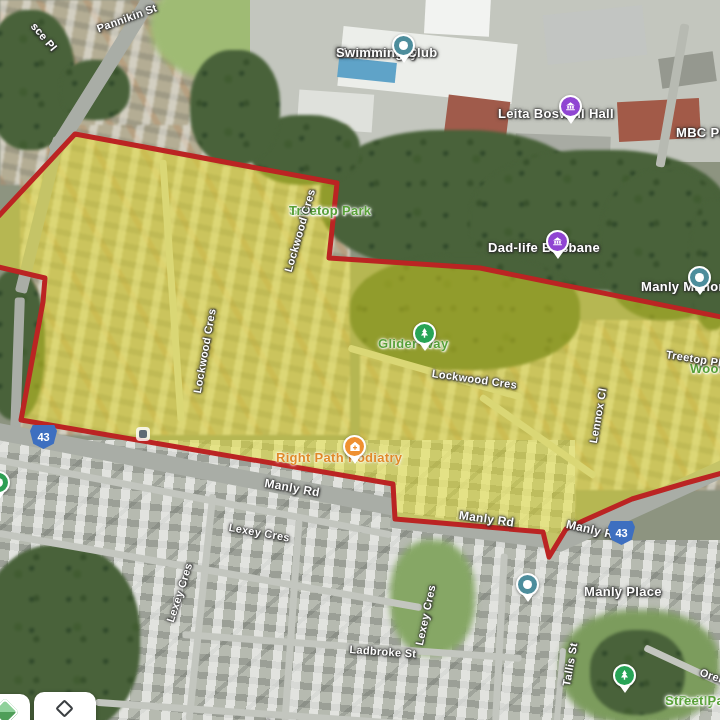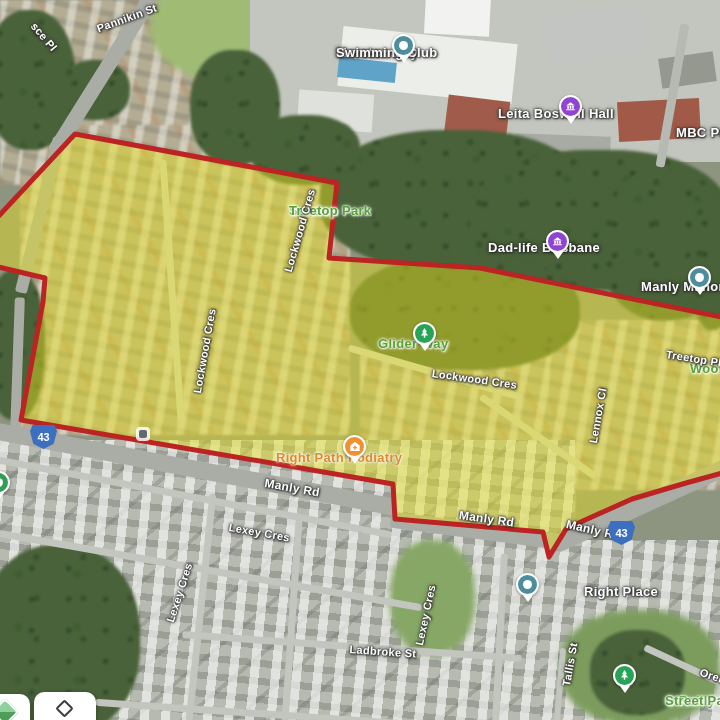--- a/index.html
+++ b/index.html
@@ -185,21 +185,21 @@
   <div class="lbl lbl-poi" style="left:676px;top:126px;transform:translate(-50%,-50%);">
     <span>MBC Primary</span>
   </div>
   <div class="lbl lbl-poi" style="left:488px;top:241px;transform:translate(-50%,-50%);">
     <span>Dad-life Brisbane</span>
   </div>
   <div class="lbl lbl-poi" style="left:641px;top:280px;transform:translate(-50%,-50%);">
     <span>Manly Manor</span>
   </div>
   <div class="lbl lbl-poi" style="left:584px;top:585px;transform:translate(-50%,-50%);">
-    <span>Right Place</span>
+    <span>Manly Place</span>
   </div>
 
   <div class="lbl lbl-park" style="left:289px;top:204px;transform:translate(-50%,-50%);">
     <span>Senden</span>
       <span>Treetop Park</span>
   </div>
   <div class="lbl lbl-park" style="left:378px;top:337px;transform:translate(-50%,-50%);">
     <span>Glider Way</span>
   </div>
   <div class="lbl lbl-park" style="left:690px;top:362px;">

